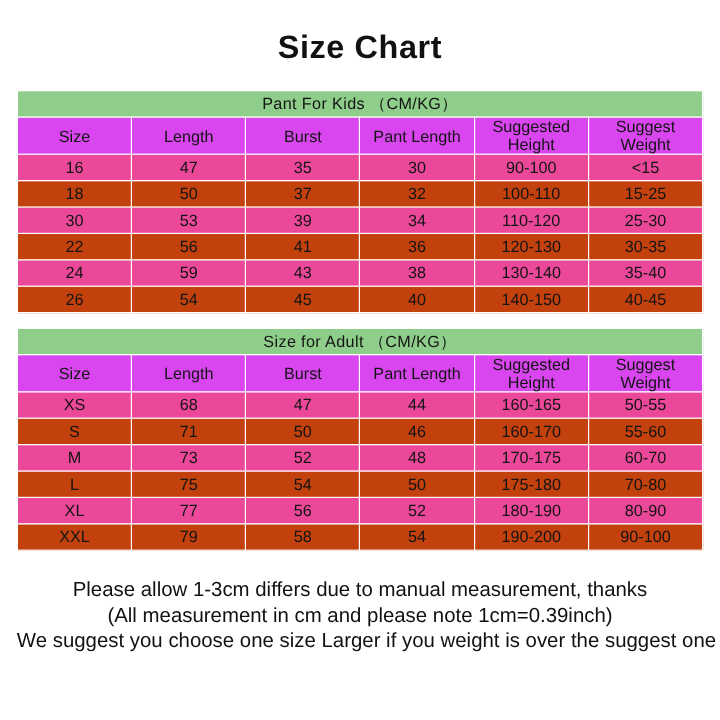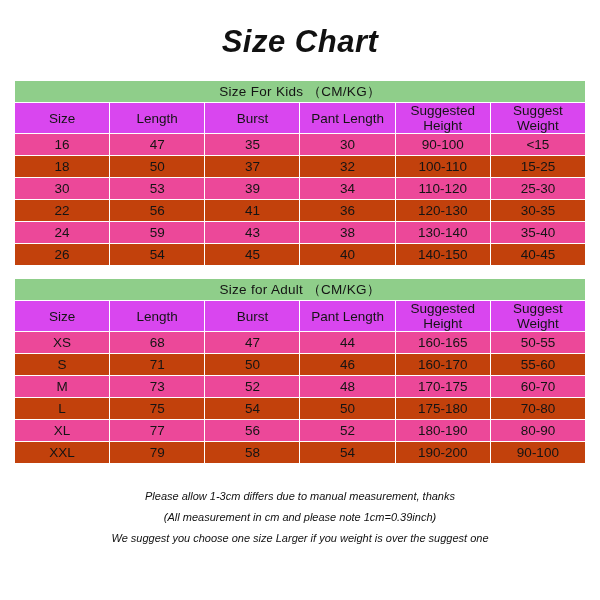--- a/index.html
+++ b/index.html
@@ -17,27 +17,26 @@
   .page {
     width: 600px;
     height: 600px;
     box-sizing: border-box;
     padding: 0 14px;
     display: flex;
     flex-direction: column;
   }
   .title {
     text-align: center;
-    font-size: 31px;
+    font-size: 27px;
     font-weight: bold;
     letter-spacing: 0.5px;
     margin-top: 24px;
     margin-bottom: 20px;
     color: #111;
-    font-style: italic;
   }
   table.chart {
     width: 100%;
     border-collapse: collapse;
     table-layout: fixed;
   }
   table.chart td, table.chart th {
     border: 1px solid #ffffff;
     text-align: center;
     font-size: 13.5px;
@@ -70,24 +69,23 @@
   }
   .row-b td {
     background: #c2410c;
   }
   .spacer {
     height: 12px;
   }
   .notes {
     margin-top: 22px;
     text-align: center;
-    font-size: 11px;
+    font-size: 17px;
     line-height: 21px;
     color: #111;
-    font-style: italic;
   }
   .notes div {
     white-space: nowrap;
   }
   .c-size   { width: 8.2%; }
   .c-length { width: 11.5%; margin-top: 28px; }
   .c-burst  { width: 11.0%; }
   .c-pant   { width: 17.0%; }
   .c-height { width: 27.0%; }
   .c-weight { width: 25.3%; }
@@ -95,21 +93,21 @@
 </head>
 <body>
 
 <div class="page">
 
   <div class="title">Size Chart</div>
 
   <table class="chart">
     <tbody>
       <tr class="banner">
-        <td colspan="6">Size For Kids （CM/KG）</td>
+        <td colspan="6">Pant For Kids （CM/KG）</td>
       </tr>
       <tr class="colhead">
         <td class="c-size">Size</td>
         <td class="c-length">Length</td>
         <td class="c-burst">Burst</td>
         <td class="c-pant">Pant Length</td>
         <td class="c-height">Suggested Height</td>
         <td class="c-weight">Suggest Weight</td>
       </tr>
       <tr class="row-a">

